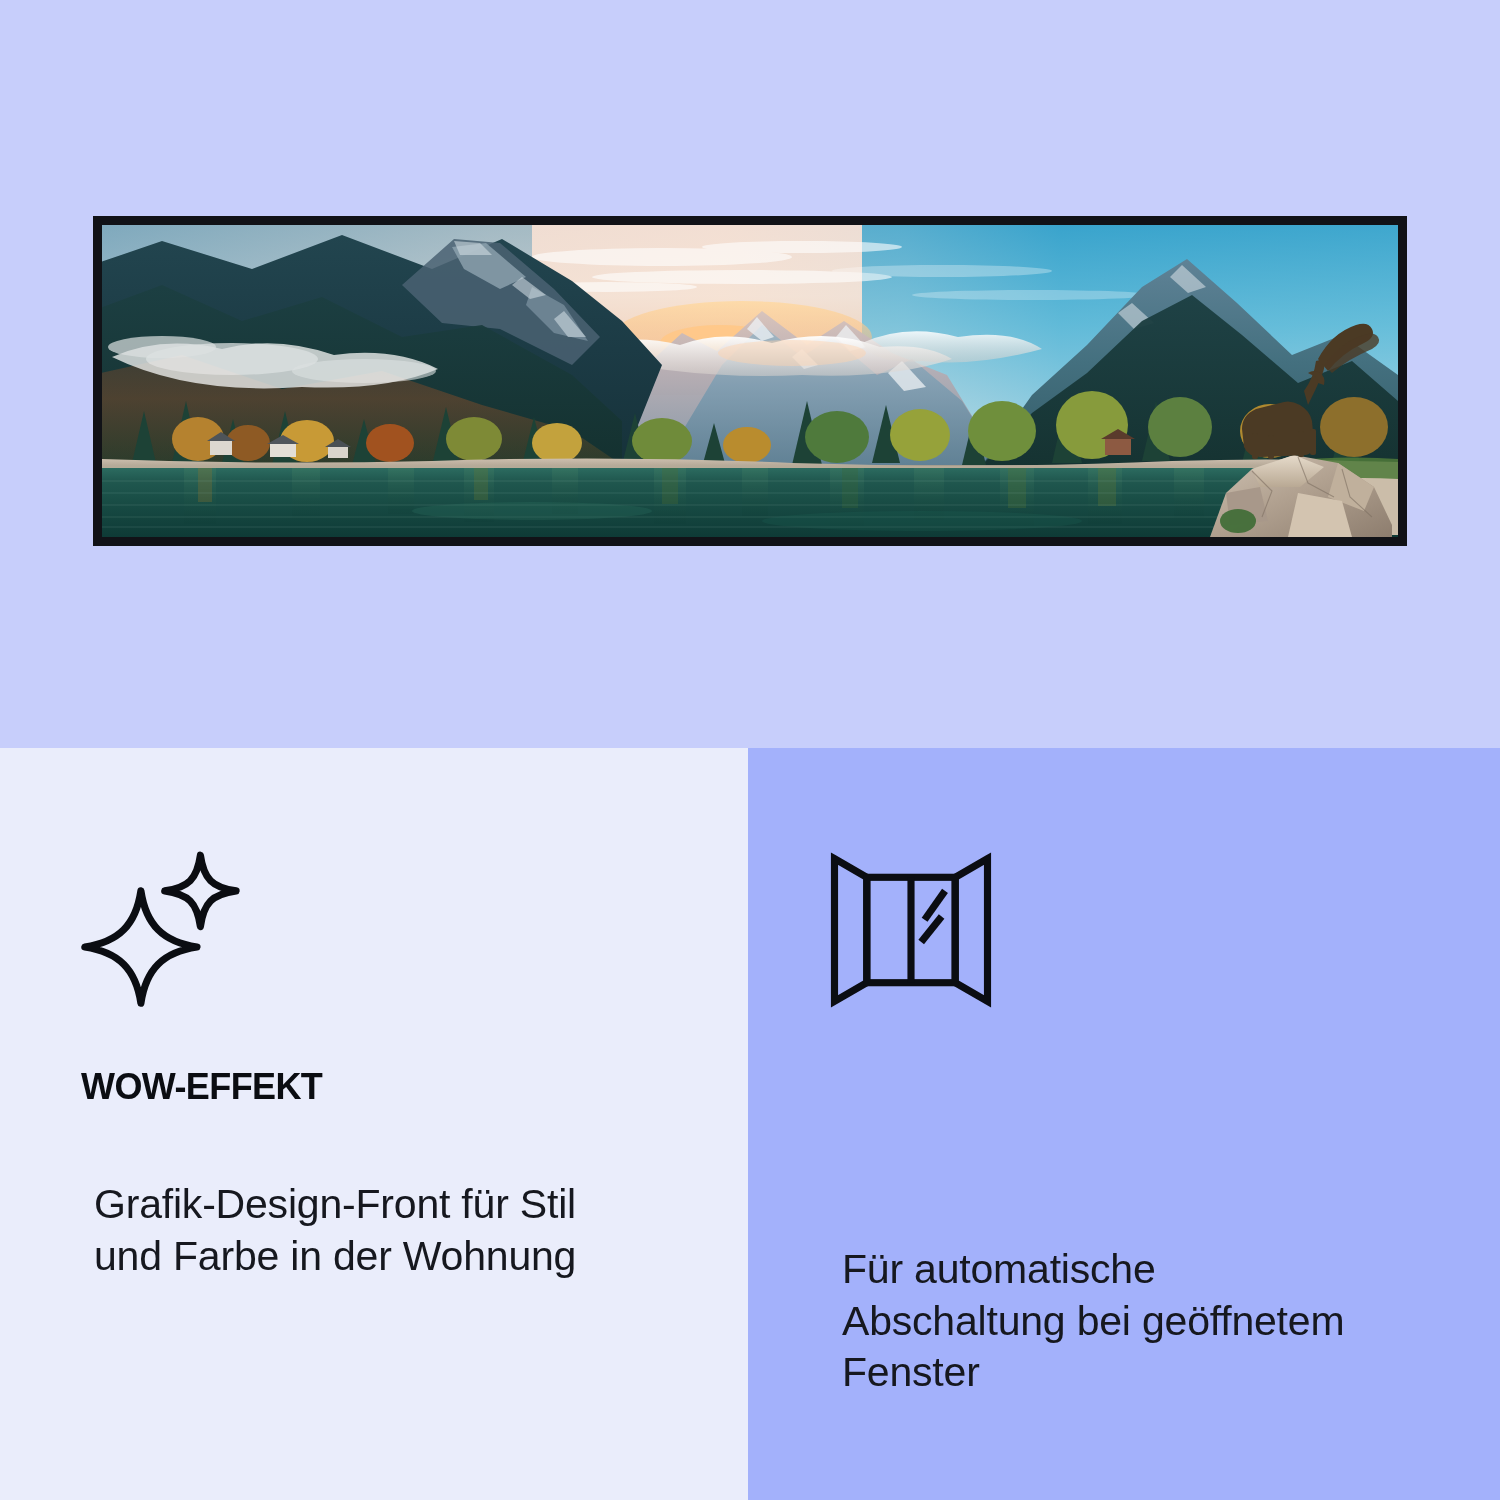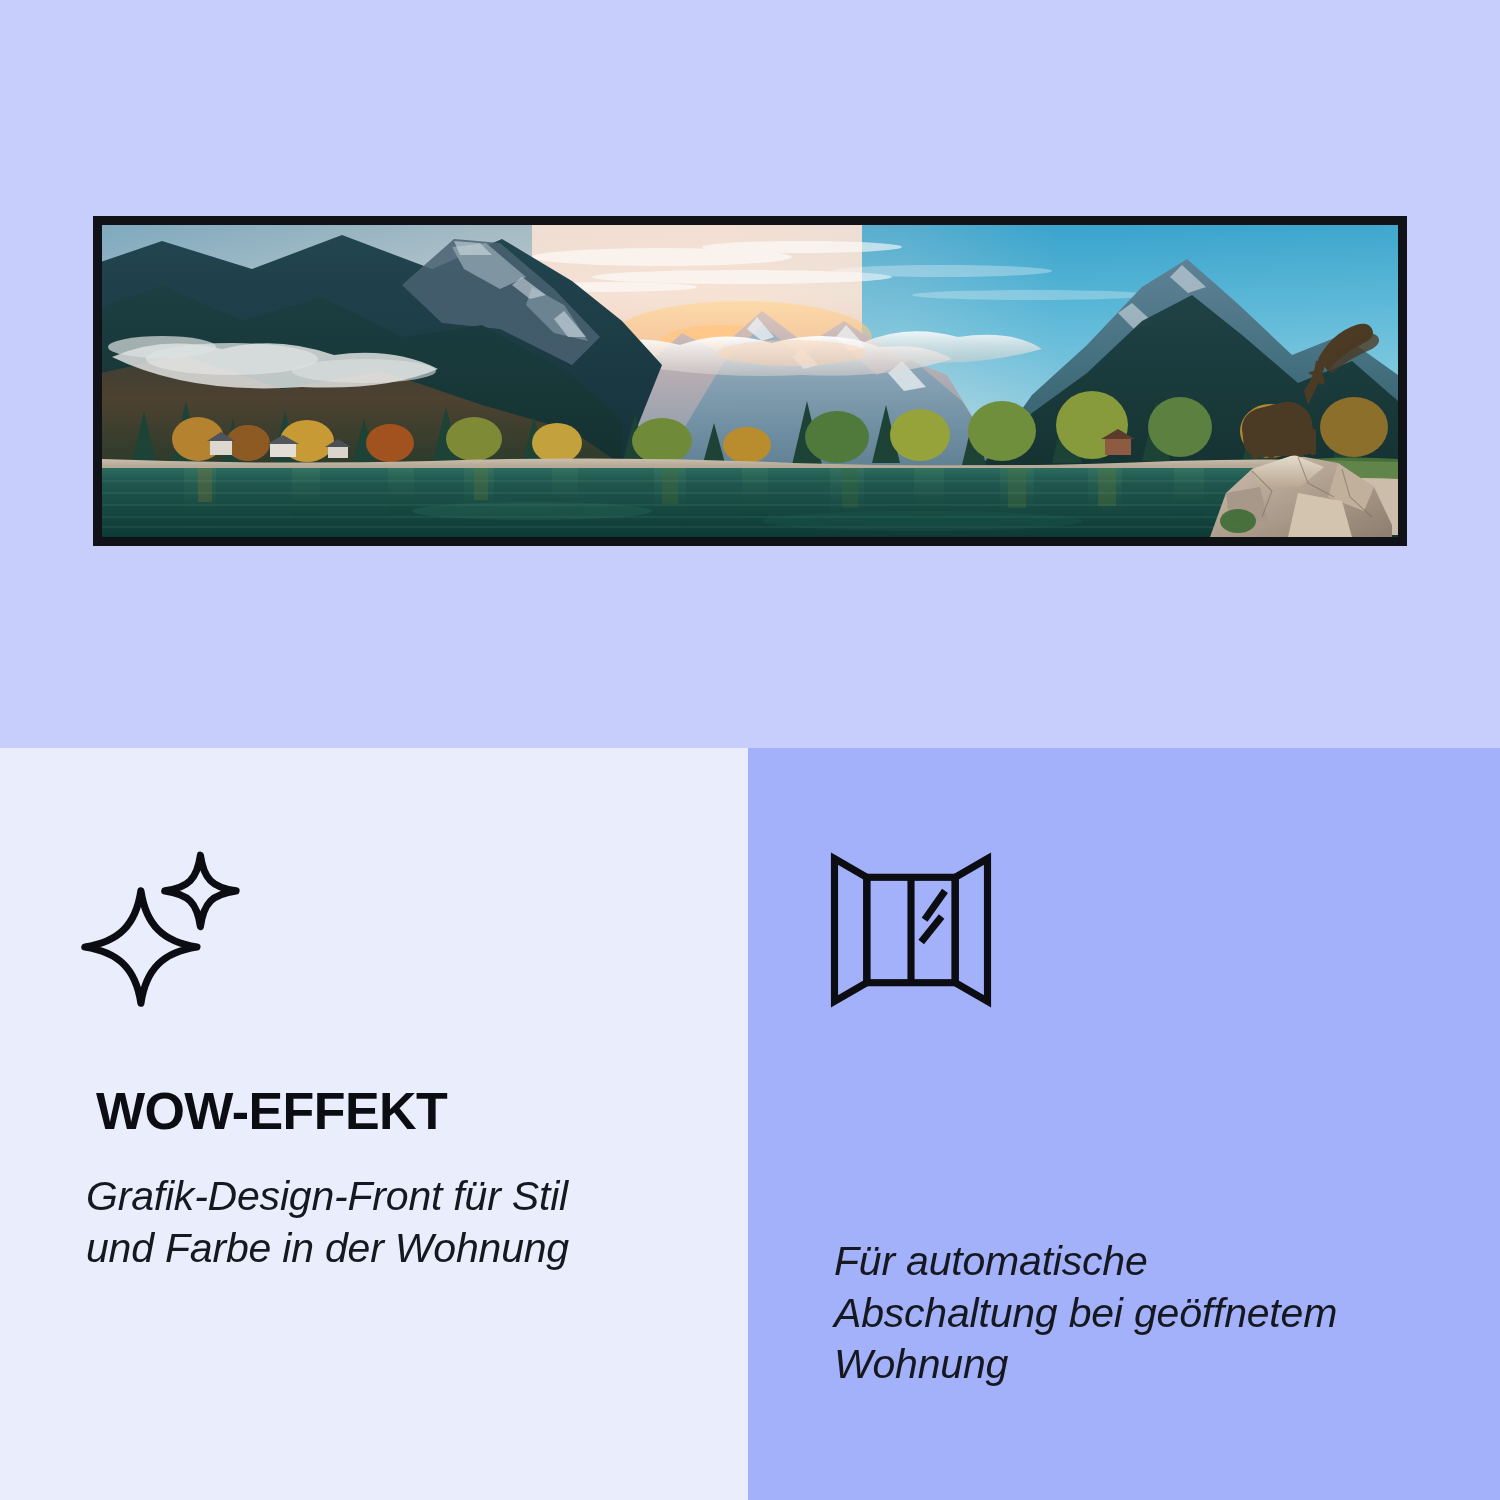--- a/index.html
+++ b/index.html
@@ -32,40 +32,39 @@
   .panel-left{left:0;width:748px;background:#eaedfb;}
   .panel-right{left:748px;width:752px;background:#a3b1fb;}
 
   .icon-wrap{position:absolute;}
   .icon-left{left:78px;top:845px;width:170px;height:170px;}
   .icon-right{left:826px;top:845px;width:170px;height:170px;}
   .icon-wrap svg{display:block;width:100%;height:100%;}
 
   .head{
     position:absolute;
-    margin:18px;
+    margin:3px;
     font-weight:700;
-    font-size:52px;
+    font-size:36px;
     line-height:1.08;
     letter-spacing:-0.6px;
     color:#0b0d12;
     text-transform:uppercase;
   }
   .head-left{left:78px;top:1065px;width:600px;}
   .head-right{left:826px;top:1065px;width:560px;}
 
   .sub{
     position:absolute;
-    margin:8px;
+    margin:16px;
     font-weight:400;
     font-size:41px;
     line-height:1.26;
     letter-spacing:-0.2px;
     color:#16181f;
-    font-style:italic;
   }
   .sub-left{left:78px;top:1163px;width:520px;}
   .sub-right{left:826px;top:1228px;width:520px;}
 </style>
 </head>
 <body>
 
 <div id="page">
 
   <section class="hero">
@@ -384,15 +383,15 @@
 
       <rect x="24" y="19" width="52" height="62"></rect>
 
       <path d="M50 19 L50 81"></path>
 
       <path d="M70 27 L58 44"></path>
       <path d="M68 42 L56 57"></path>
     </svg>
   </div>
 
-  <p class="sub sub-right">Für automatische Abschaltung bei geöffnetem Wohnung</p>
+  <p class="sub sub-right">Für automatische Abschaltung bei geöffnetem Fenster</p>
 
 </div>
 
 </body></html>

